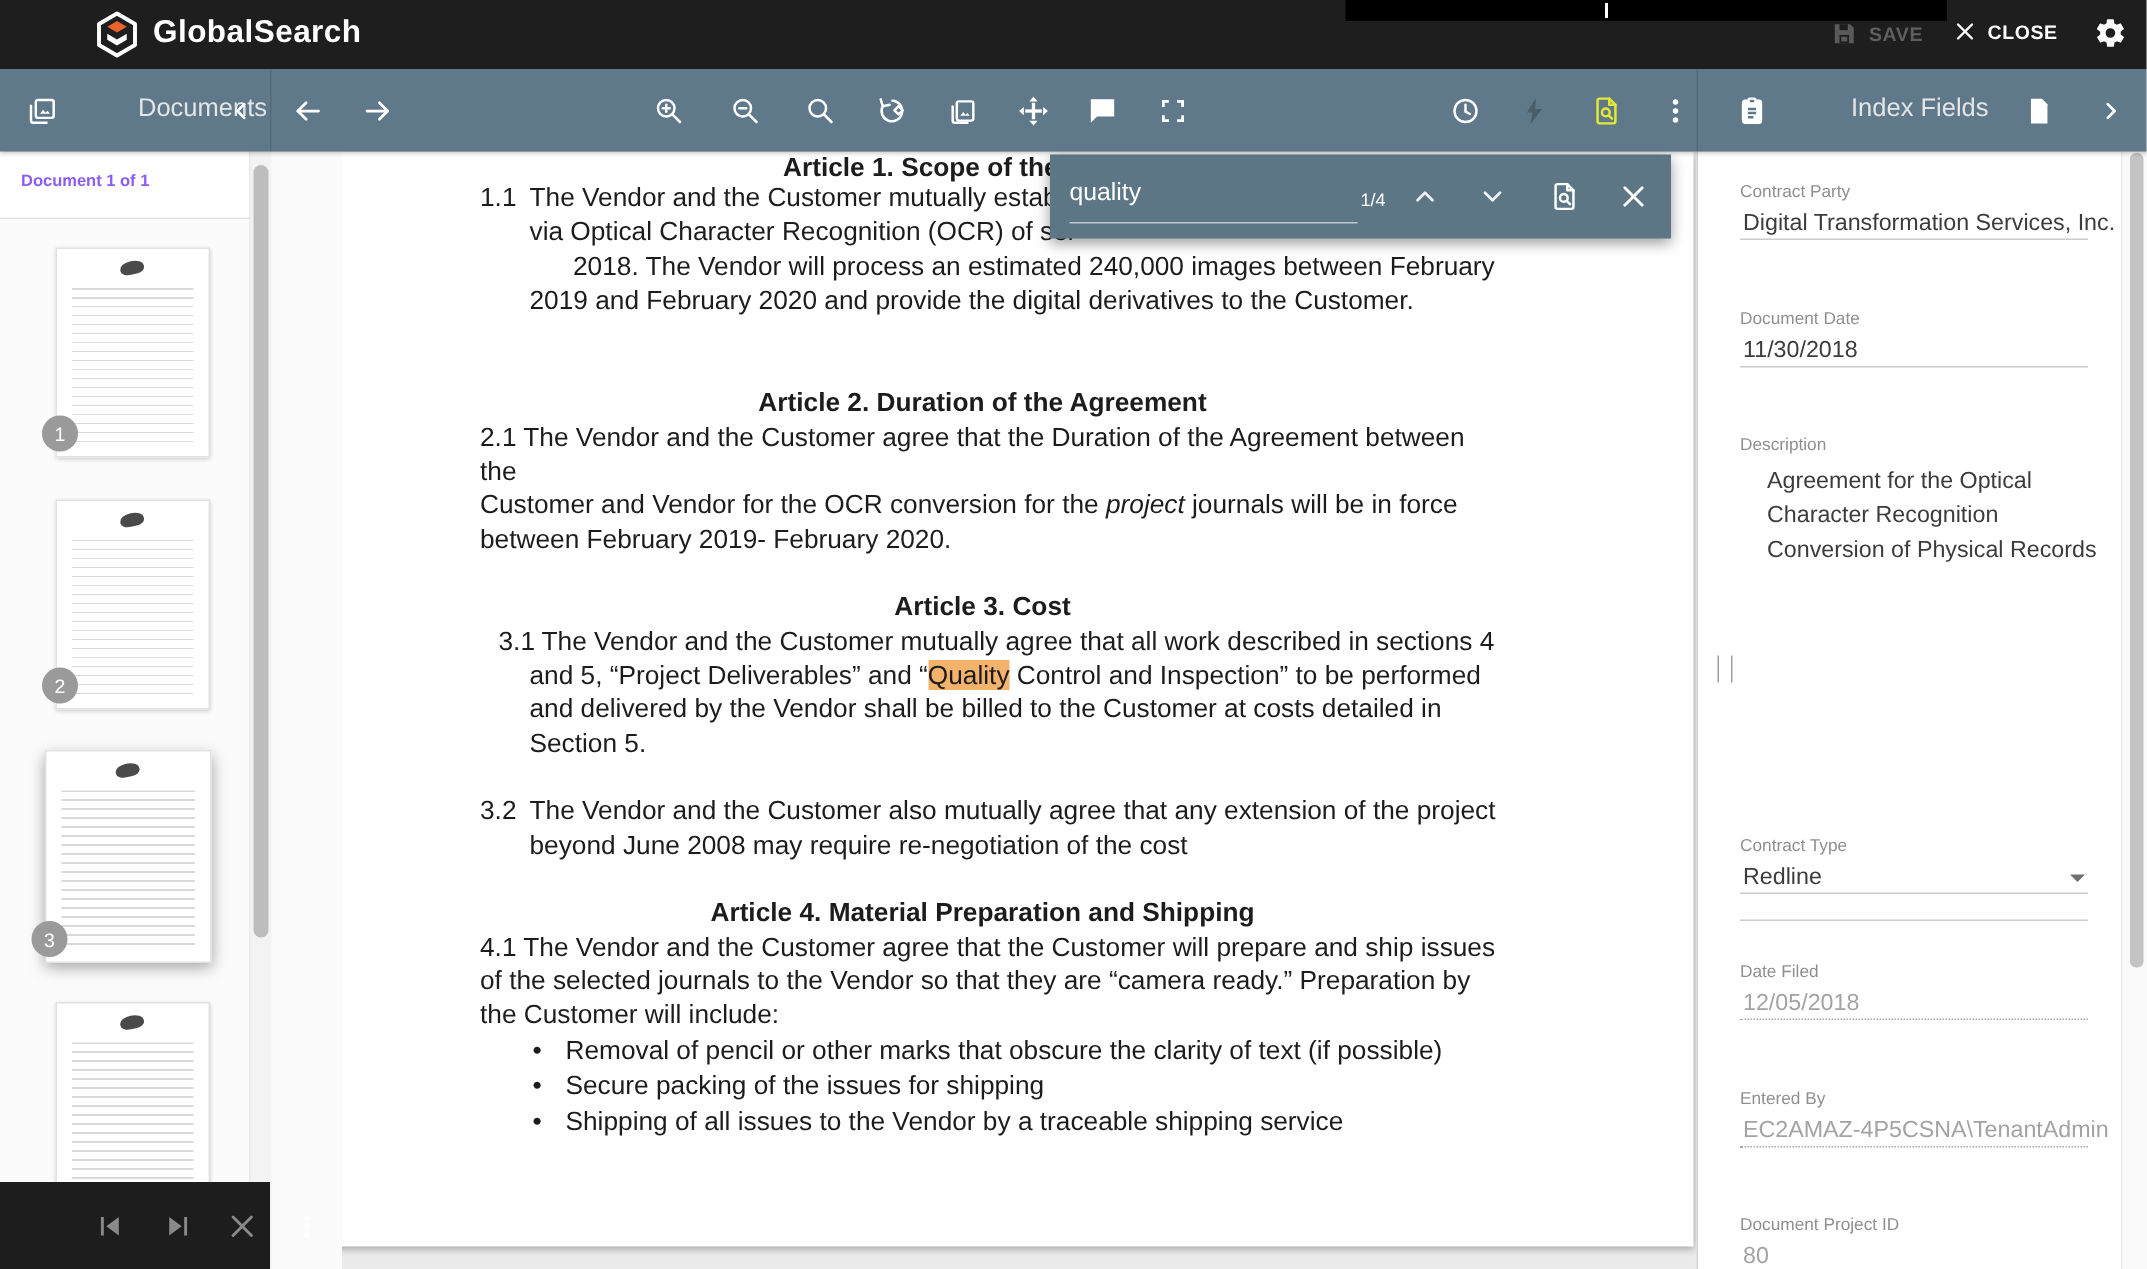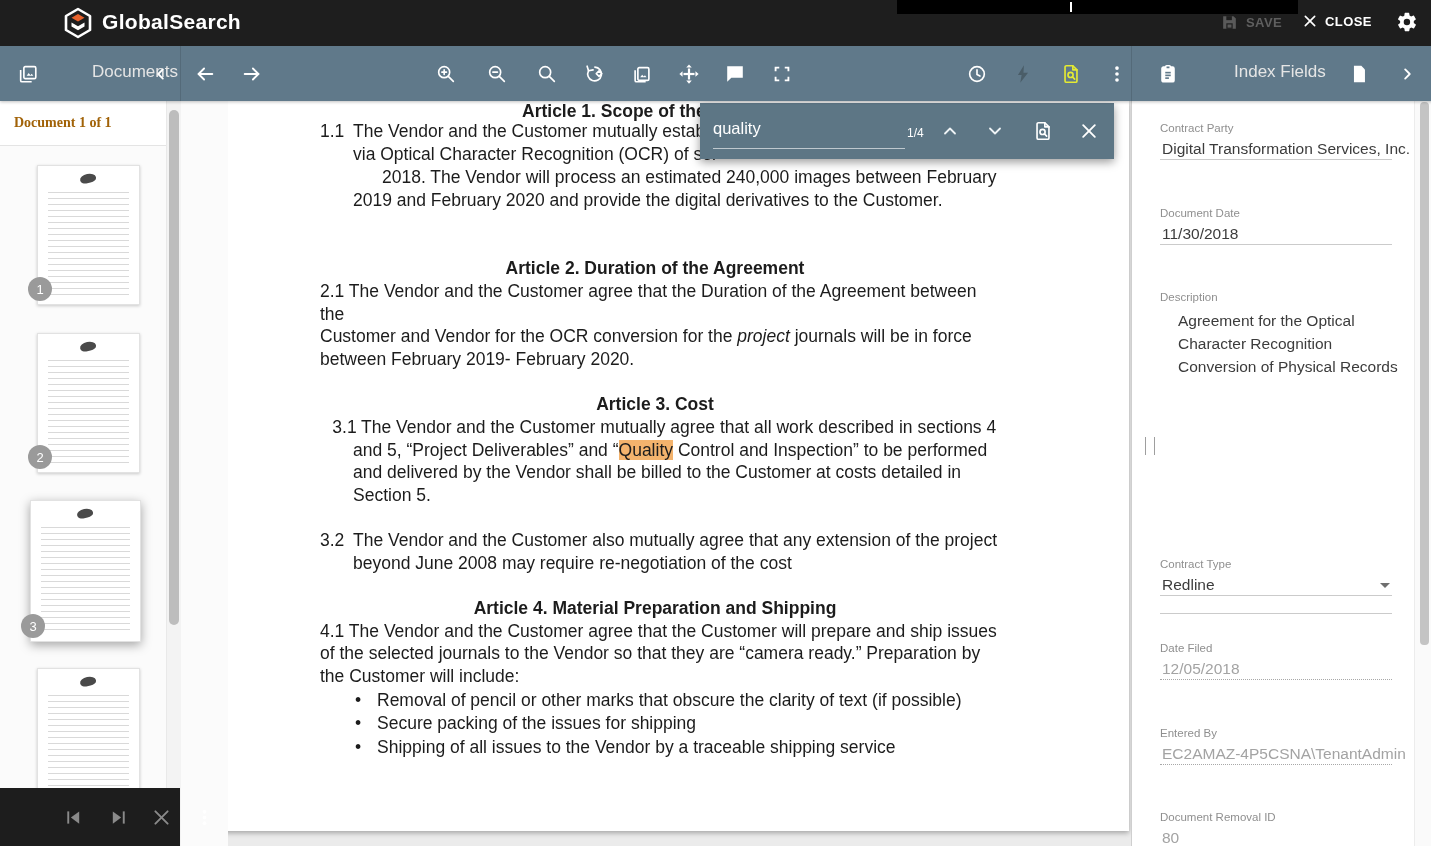--- a/index.html
+++ b/index.html
@@ -19,21 +19,21 @@
   
   .toolbar{left:0;top:46px;width:1431px;height:55px;background:#60798a;z-index:20;
            box-shadow:0 1px 3px rgba(0,0,0,.25);}
   .tb-sep{position:absolute;top:0;width:1px;height:55px;background:rgba(0,0,0,.12);}
   .panel-title{font-size:17px;color:#e5e5e5;top:16px;}
   .ticon{position:absolute;width:22px;height:22px;top:17px;}
 
   
   .sidebar{left:0;top:101px;width:180px;height:745px;background:#fbfbfb;z-index:10;}
   .sb-head{position:absolute;left:0;top:0;width:166px;height:44px;background:#fff;border-bottom:1px solid #e4e4e4;}
-  .sb-head-label{position:absolute;left:14px;top:14px;font-size:14px;color:#a16207;font-weight:bold;font-family:Liberation Serif, serif;}
+  .sb-head-label{position:absolute;left:14px;top:14px;font-size:11px;color:#8b5cf6;font-weight:bold;}
   .sb-track{position:absolute;left:166px;top:0;width:14px;height:745px;background:#f3f3f3;border-left:1px solid #e9e9e9;}
   .sb-thumb{position:absolute;left:2px;top:9px;width:10px;height:515px;border-radius:5px;background:#bdbdbd;}
   .thumb{position:absolute;background:#fff;border:1px solid #e2e2e2;box-shadow:0 1px 3px rgba(0,0,0,.2);}
   .thumb.sel{box-shadow:0 3px 10px rgba(0,0,0,.35);}
   .thumb-body{position:absolute;left:10px;right:10px;top:26px;bottom:8px;
       background:repeating-linear-gradient(#d9d9d9 0 1px,transparent 1px 6px);}
   .thumb-logo{position:absolute;left:42%;top:8px;width:16px;height:9px;background:#4a4a4a;
       border-radius:50% 50% 40% 40%;transform:rotate(-12deg);}
   .badge{position:absolute;width:24px;height:24px;border-radius:50%;background:#9a9a9a;color:#fff;
       font-size:13px;display:flex;align-items:center;justify-content:center;z-index:3;}
@@ -415,21 +415,21 @@
         <div class="f-label">Date Filed</div>
         <div class="f-value">12/05/2018</div>
         <div class="f-ul" style="top: 37px;"></div>
       </div>
       <div class="field disabled" style="top: 626px;">
         <div class="f-label">Entered By</div>
         <div class="f-value">EC2AMAZ-4P5CSNA\TenantAdmin</div>
         <div class="f-ul" style="top: 37px;"></div>
       </div>
       <div class="field plain" style="top: 710px;">
-        <div class="f-label">Document Removal ID</div>
+        <div class="f-label">Document Project ID</div>
         <div class="f-value">80</div>
       </div>
     </div>
   <div class="drag-handle"></div>
   <div class="rp-track">
       <div class="rp-thumb"></div>
     </div>
 </div>
 
 </body></html>

